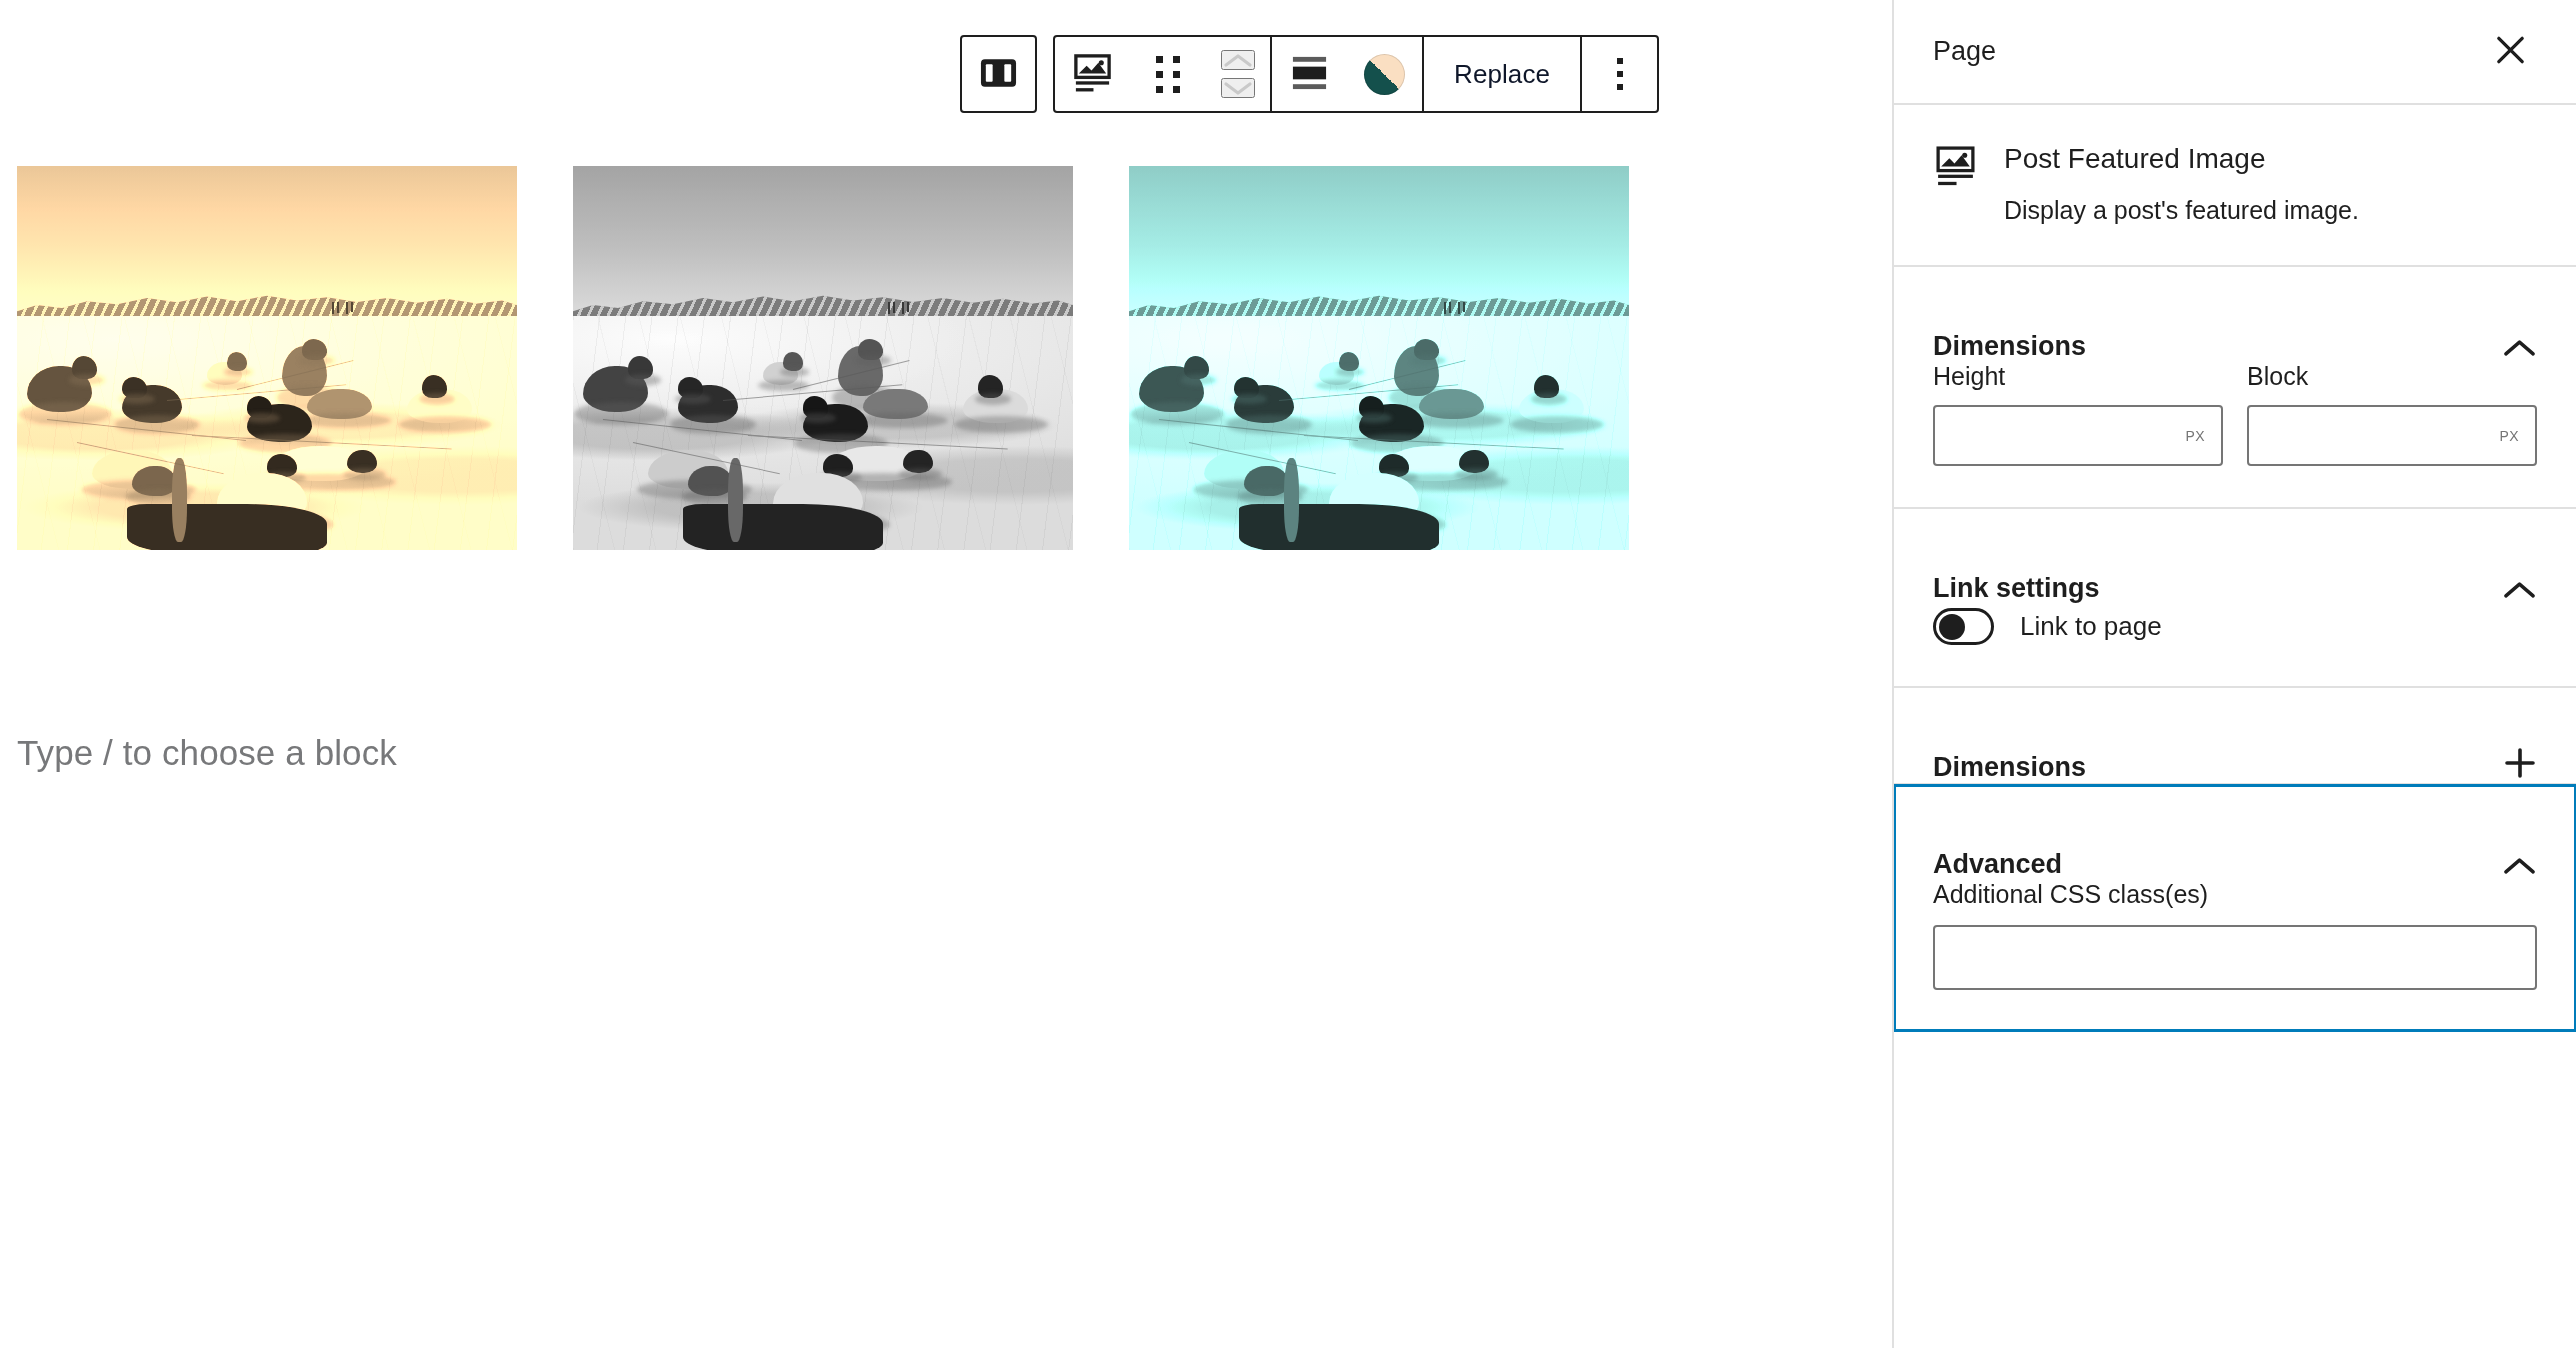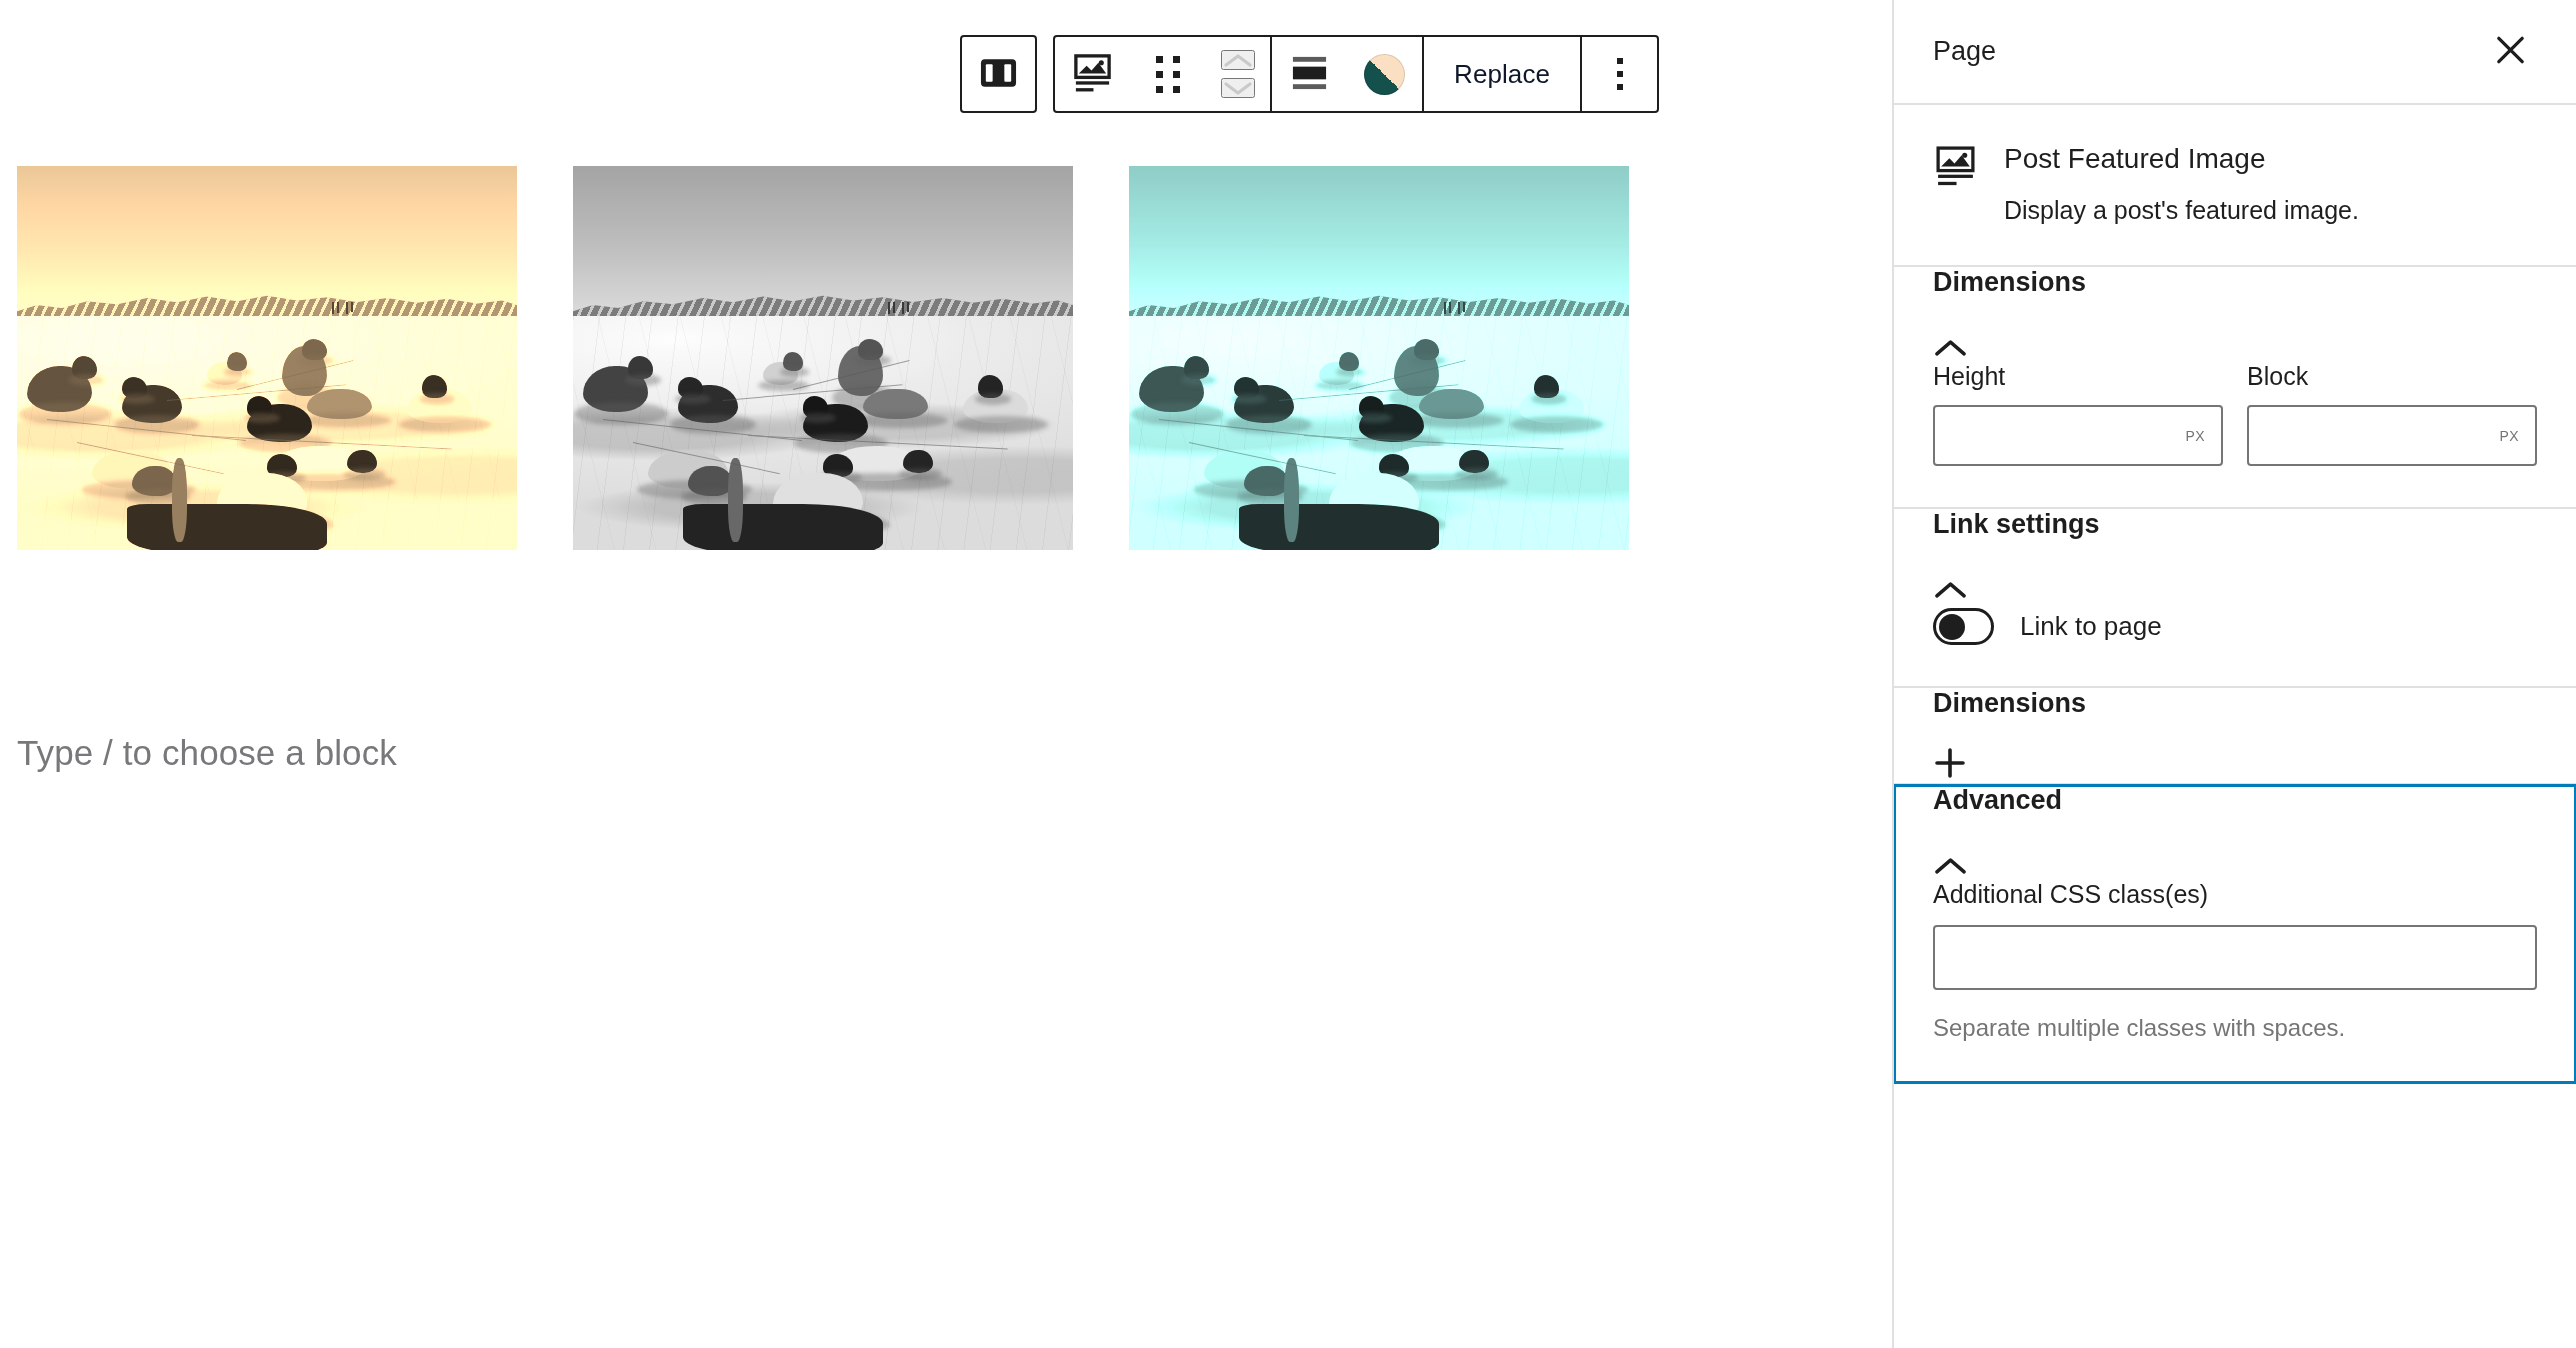--- a/index.html
+++ b/index.html
@@ -271,25 +271,24 @@
     border-bottom: 2px solid #e0e0e0;
     align-items: flex-start;
   }
   .sb-blockcard .bc-icon { flex: 0 0 auto; padding-top: 4px; }
   .sb-blockcard .bc-text { padding-top: 2px; }
   .bc-title { font-size: 28px; color:#1e1e1e; line-height: 1.2; margin-bottom: 18px; }
   .bc-desc  { font-size: 25px; color:#1e1e1e; line-height: 1.3; }
 
   .sb-panel { border-bottom: 2px solid #e0e0e0; padding: 0 39px; }
   .sb-panel-head {
-    display:flex; align-items:flex-start; justify-content:space-between;
+    display:flex; align-items:flex-end; justify-content:space-between;
     height: 95px; cursor: pointer;
     background:none; border:none; width:100%; padding:0;
     font-family: inherit;
-    flex-direction: column;
   }
   .sb-panel-title { font-size: 27px; font-weight: 600; color:#1e1e1e; }
   .sb-panel-body { padding-bottom: 41px; }
 
   .panel-advanced {
     outline: 3px solid #007cba;
     outline-offset: -2px;
     border-bottom: none;
   }
 
@@ -675,19 +674,18 @@
         <span class="sb-panel-title">Advanced</span>
         <span>
           <svg width="35" height="22" viewBox="0 0 36 22" aria-hidden="true">
             <path d="M4 17 L18 5 L32 17" fill="none" stroke="#1e1e1e" stroke-width="3.6" stroke-linecap="round" stroke-linejoin="round"></path>
           </svg>
         </span>
       </button>
       <div class="sb-panel-body">
         <label class="css-label">Additional CSS class(es)</label>
         <input class="css-input" type="text" value="" style="">
-        <span class="css-help">Separate multiple classes with spaces.</span>
       </div>
     </section>
 
   </aside>
 </div>
 
 
 </body></html>

